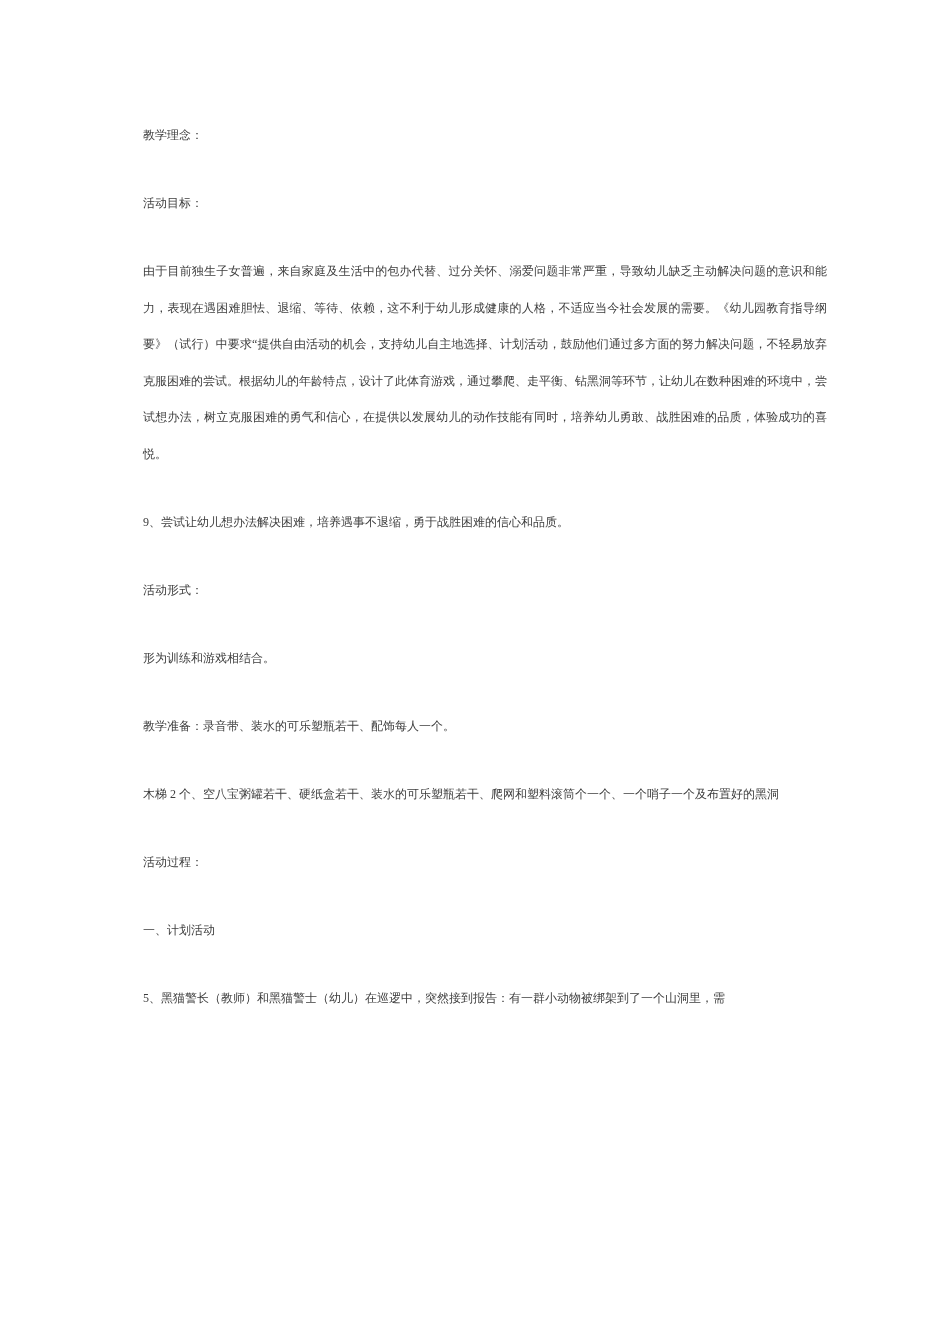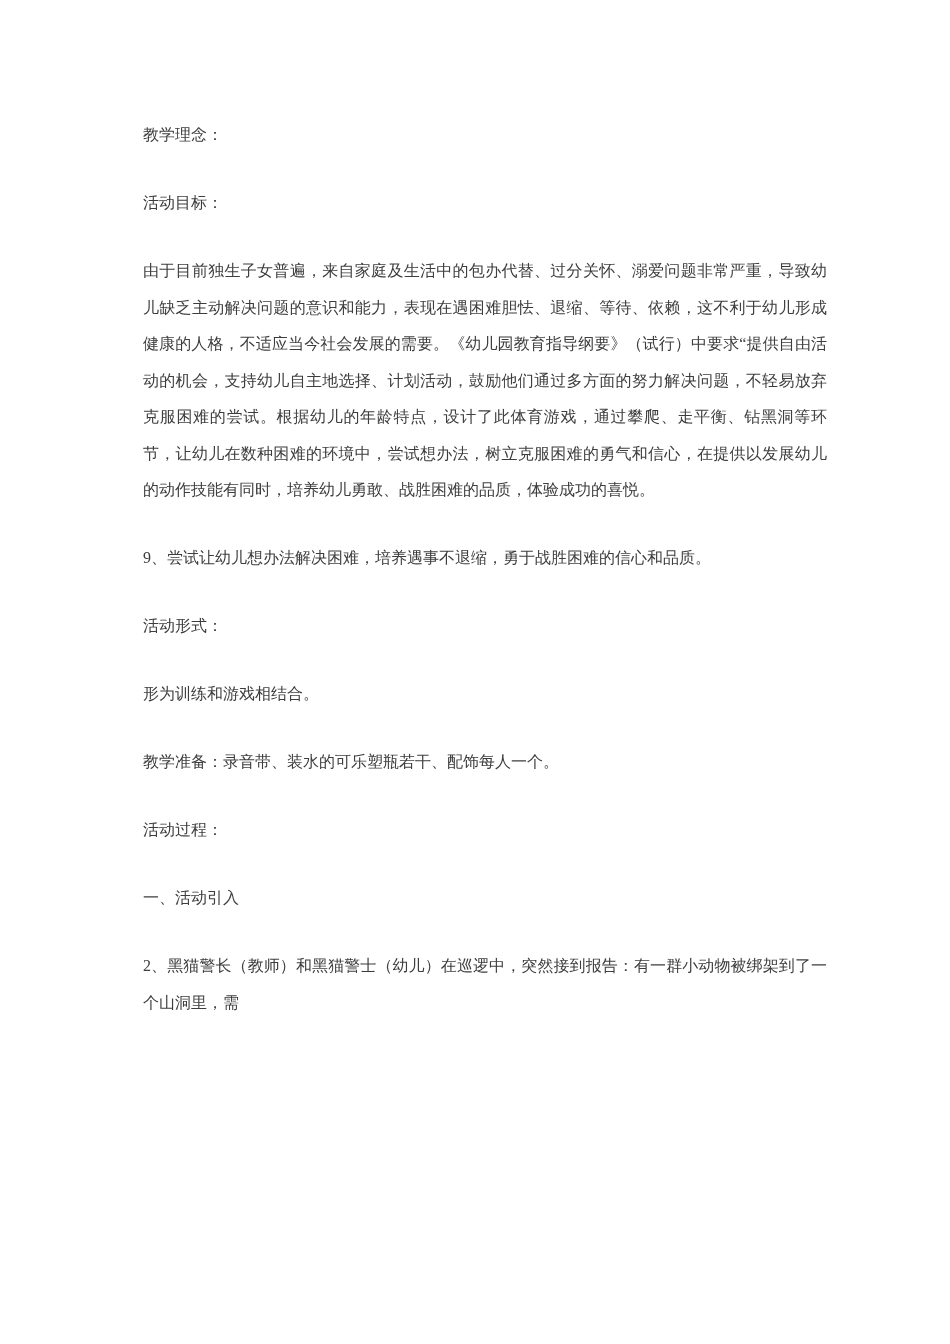--- a/index.html
+++ b/index.html
@@ -14,38 +14,39 @@
     background: #ffffff;
     overflow: hidden;
   }
   .doc {
     box-sizing: border-box;
     padding: 117px 123px 0 143px;
     width: 950px;
   }
   .doc p {
     font-family: "Liberation Serif", "DejaVu Serif", serif;
-    font-size: 16px;
+    font-size: 12px;
     line-height: 36.5px;
     color: #3d3d3d;
     margin: 0 0 31.5px 0;
     text-align: justify;
     text-align-last: left;
     word-break: break-all;
   }
 </style>
 </head>
 <body>
 
 <div class="page">
   <div class="doc">
     <p>教学理念：</p>
     <p>活动目标：</p>
     <p>由于目前独生子女普遍，来自家庭及生活中的包办代替、过分关怀、溺爱问题非常严重，导致幼儿缺乏主动解决问题的意识和能力，表现在遇困难胆怯、退缩、等待、依赖，这不利于幼儿形成健康的人格，不适应当今社会发展的需要。《幼儿园教育指导纲要》（试行）中要求“提供自由活动的机会，支持幼儿自主地选择、计划活动，鼓励他们通过多方面的努力解决问题，不轻易放弃克服困难的尝试。根据幼儿的年龄特点，设计了此体育游戏，通过攀爬、走平衡、钻黑洞等环节，让幼儿在数种困难的环境中，尝试想办法，树立克服困难的勇气和信心，在提供以发展幼儿的动作技能有同时，培养幼儿勇敢、战胜困难的品质，体验成功的喜悦。</p>
     <p>9、尝试让幼儿想办法解决困难，培养遇事不退缩，勇于战胜困难的信心和品质。</p>
     <p>活动形式：</p>
     <p>形为训练和游戏相结合。</p>
     <p>教学准备：录音带、装水的可乐塑瓶若干、配饰每人一个。</p>
+    <p>木梯 2 个、空八宝粥罐若干、硬纸盒若干、装水的可乐塑瓶若干、爬网和塑料滚筒个一个、一个哨子一个及布置好的黑洞</p>
     <p>活动过程：</p>
-    <p>一、活动引入</p>
-    <p>2、黑猫警长（教师）和黑猫警士（幼儿）在巡逻中，突然接到报告：有一群小动物被绑架到了一个山洞里，需</p>
+    <p>一、计划活动</p>
+    <p>5、黑猫警长（教师）和黑猫警士（幼儿）在巡逻中，突然接到报告：有一群小动物被绑架到了一个山洞里，需</p>
   </div>
 </div>
 
 </body></html>

